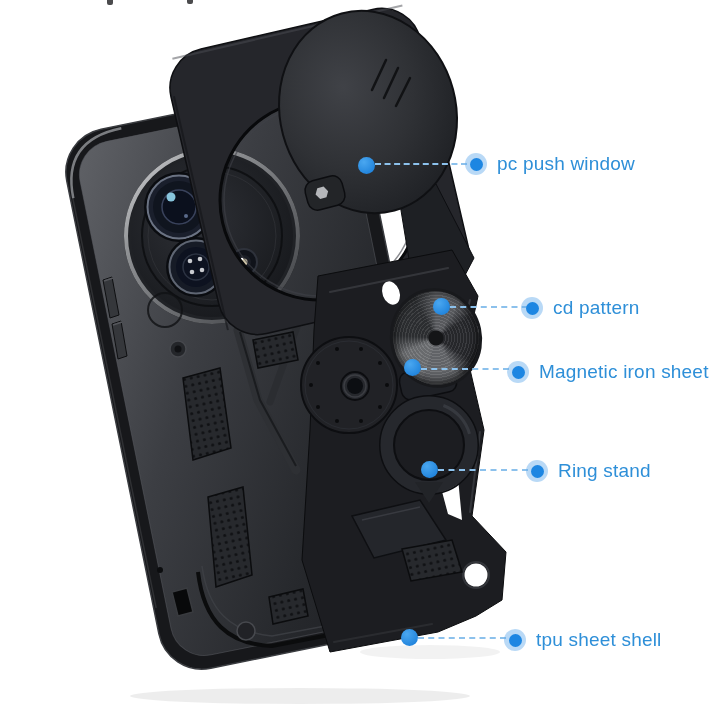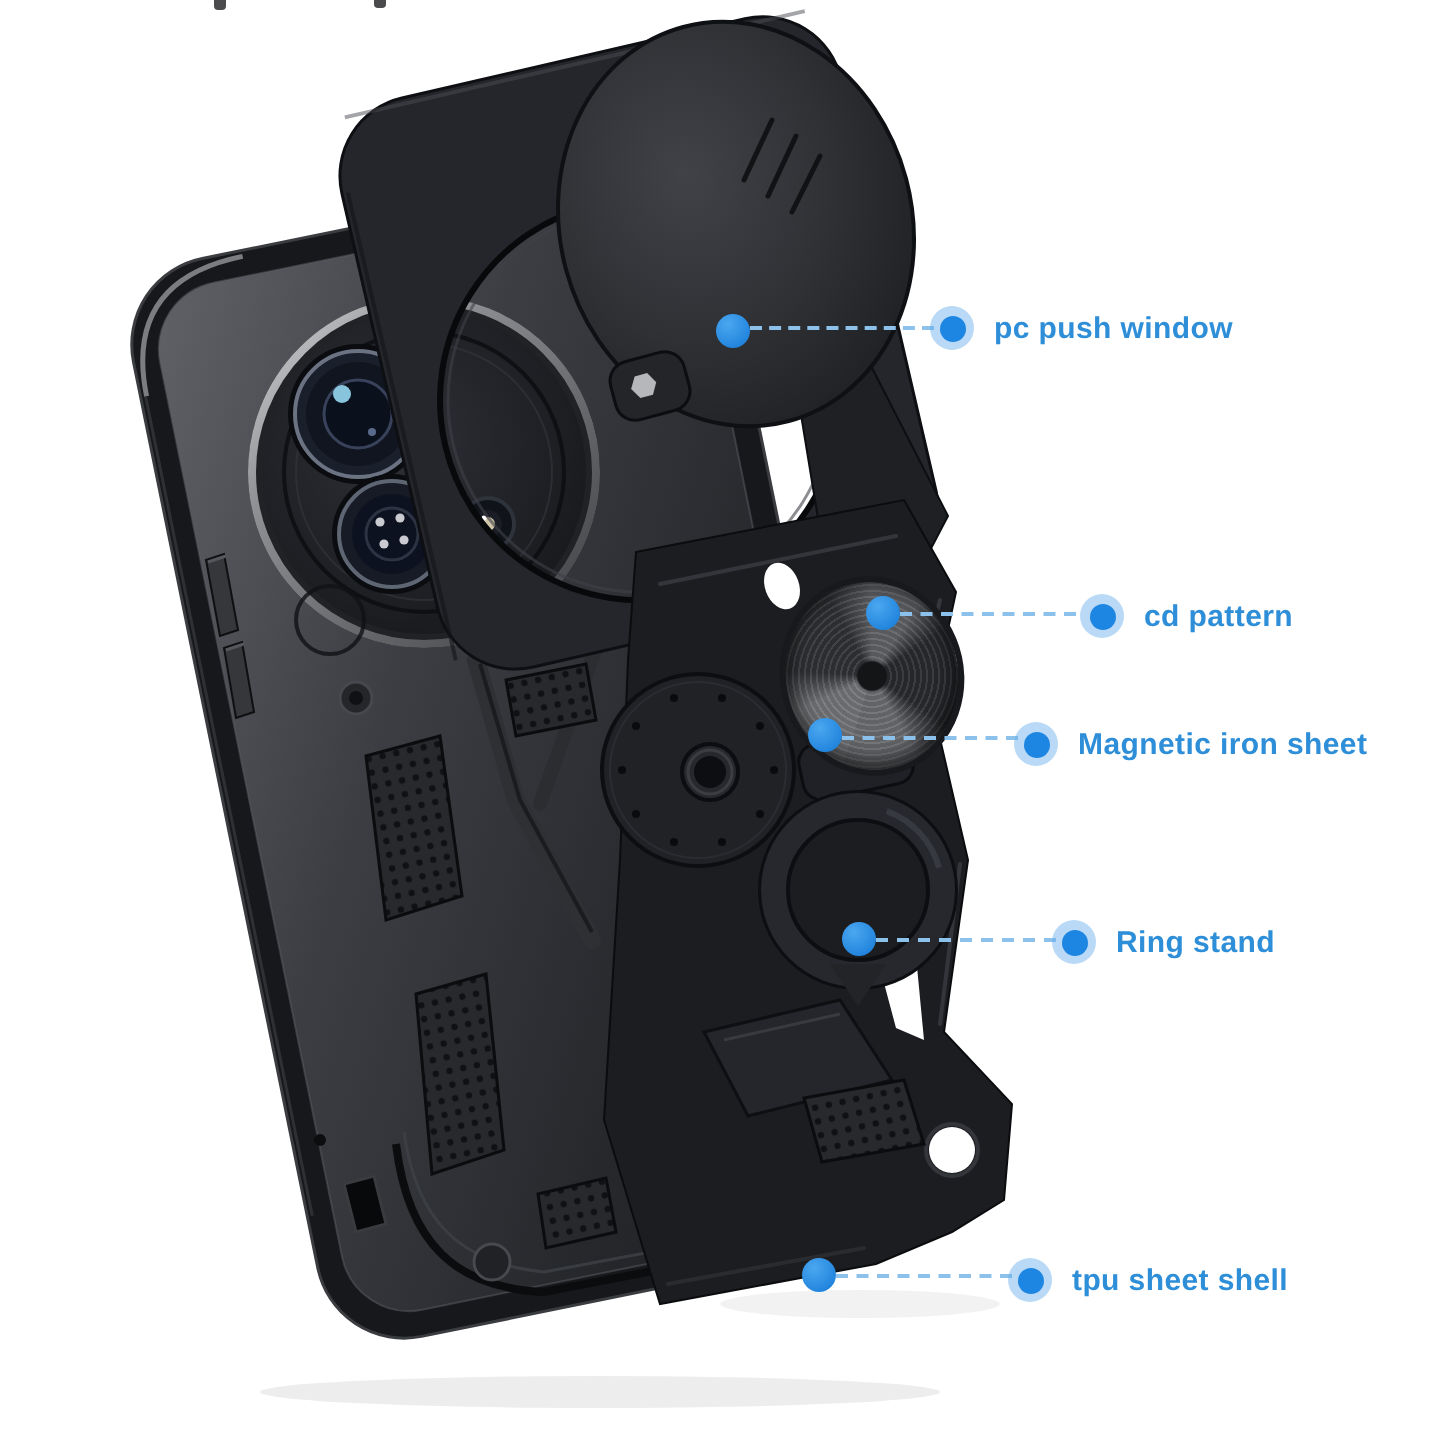--- a/index.html
+++ b/index.html
@@ -16,21 +16,21 @@
       conic-gradient(from 210deg, #6f7174 0 13%, #2e3033 21% 37%, #5d5f63 45% 54%, #28292d 61% 79%, #67696d 87% 100%);
     box-shadow: inset 0 0 10px rgba(0,0,0,.55), inset 0 -5px 9px rgba(0,0,0,.45);}
   
   .anchor{position:absolute;width:17px;height:17px;border-radius:50%;z-index:3;
     background:radial-gradient(circle at 35% 30%, #4aa7f0, #1479d6);}
   .dash{position:absolute;height:0;border-top:2px dashed #8cc1ec;z-index:3;}
   .callout{position:absolute;display:flex;align-items:center;height:22px;z-index:4;}
   .halo{width:22px;height:22px;border-radius:50%;background:rgba(100,170,235,.45);
     display:flex;align-items:center;justify-content:center;flex:0 0 22px;}
   .core{width:13px;height:13px;border-radius:50%;background:#1d86e2;}
-  .callout-text{margin-left:10px;font-size:15px;font-weight:700;color:#2e8fd8;
+  .callout-text{margin-left:10px;font-size:19px;font-weight:400;color:#2e8fd8;
     white-space:nowrap;letter-spacing:.2px;}
   .frag{position:absolute;background:#4b4b4d;z-index:4;border-radius:0 0 2px 2px;}
 </style>
 </head>
 <body>
 
 <div id="stage">
 
   <svg id="product-svg" width="720" height="720" viewBox="0 0 720 720">
     <defs>
@@ -242,21 +242,21 @@
   <div class="dash" style="left:421px;top:368px;width:88px;"></div>
   <div class="dash" style="left:438px;top:469px;width:90px;"></div>
   <div class="dash" style="left:418px;top:637px;width:88px;"></div>
 
   <div class="callout" style="left:465px;top:153px;">
     <span class="halo">
         <span class="core"></span>
       </span>
     <span class="callout-text">pc push window</span>
   </div>
-  <div class="callout" style="left:540px;top:297px;">
+  <div class="callout" style="left:521px;top:297px;">
     <span class="halo">
         <span class="core"></span>
       </span>
     <span class="callout-text">cd pattern</span>
   </div>
   <div class="callout" style="left:507px;top:361px;">
     <span class="halo">
         <span class="core"></span>
       </span>
     <span class="callout-text">Magnetic iron sheet</span>

